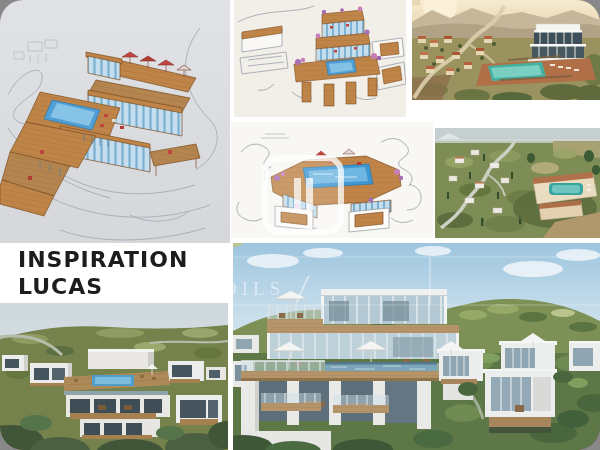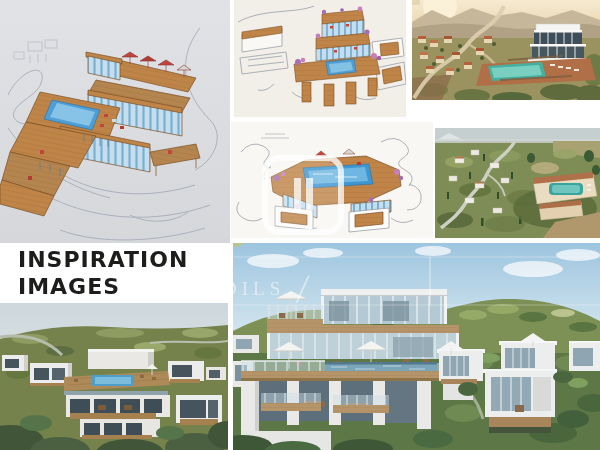--- a/index.html
+++ b/index.html
@@ -1,18 +1,18 @@
 <!DOCTYPE html>
 <html><head>
 <meta charset="utf-8">
 <style>
   html,body{margin:0;padding:0;background:#888;}
   .board{
     position:relative;width:600px;height:450px;background:#ffffff;
-    overflow:hidden;font-family:"Liberation Sans",sans-serif;
+    overflow:hidden;font-family:"Liberation Sans",sans-serif;border-radius:23px;
   }
   figure{margin:0;padding:0;position:absolute;overflow:hidden;background:#701a75;}
   figure svg{display:block;}
   .p1{left:0;top:0;width:230px;height:243px;}
   .p2{left:234px;top:0;width:172px;height:117px;}
   .p3{left:412px;top:0;width:188px;height:107px;}
   .p4{left:231px;top:122px;width:202px;height:116px;}
   .p5{left:435px;top:128px;width:165px;height:110px;}
   .p6{left:0;top:303px;width:228px;height:147px;}
   .p7{left:233px;top:243px;width:367px;height:207px;}
@@ -395,21 +395,21 @@
           <ellipse cx="161" cy="42" rx="4" ry="5"></ellipse>
         <ellipse cx="157" cy="96" rx="7" ry="6"></ellipse>
           <ellipse cx="96" cy="30" rx="4" ry="5"></ellipse>
       </g>
       <polygon points="120,94 165,84 165,110 108,110" fill="#b1976c"></polygon>
     </svg>
   </figure>
 
   <div class="title-block">
     <div>INSPIRATION</div>
-    <div>IMAGES</div>
+    <div>LUCAS</div>
   </div>
 
   <figure class="p6">
     <svg width="228" height="147" viewBox="0 0 228 147">
       <defs>
         <linearGradient id="p6sky" x1="0" y1="0" x2="0" y2="1">
           <stop offset="0" stop-color="#ced8dc"></stop>
             <stop offset="1" stop-color="#e4e9ea"></stop>
         </linearGradient>
       </defs>

